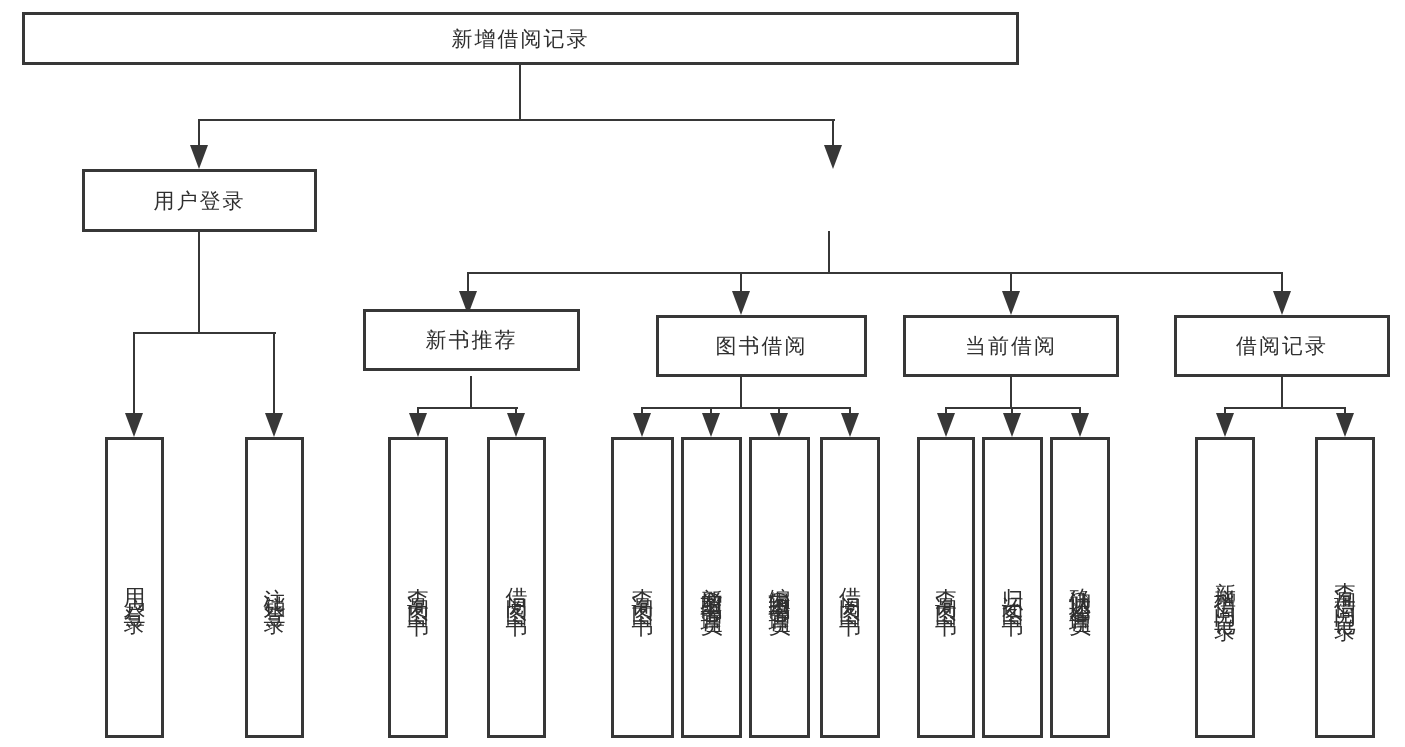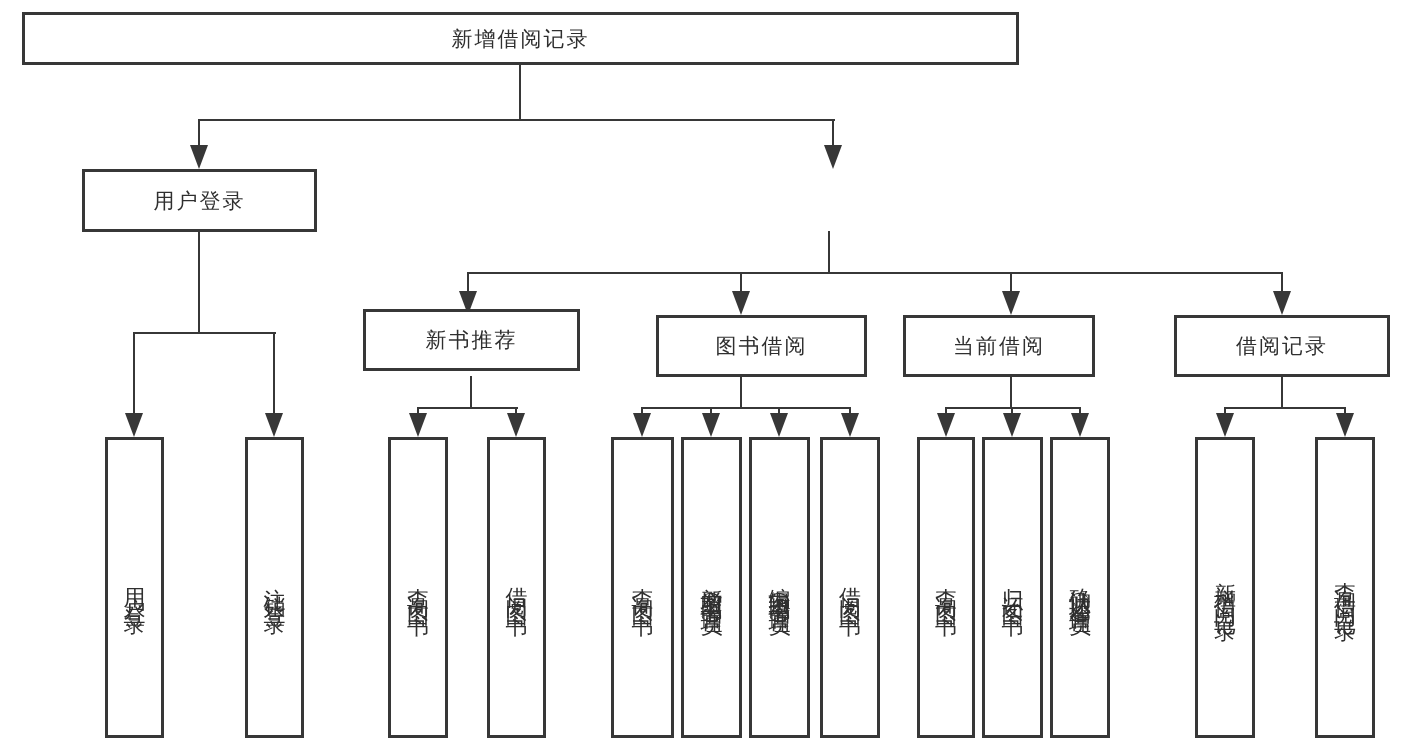--- a/index.html
+++ b/index.html
@@ -107,21 +107,21 @@
       <span class="stem"></span>
       <span class="head"></span>
     </div>
   <div class="arrow" style="left:1273px;top:272px;height:43px;">
       <span class="stem"></span>
       <span class="head"></span>
     </div>
 
   <div class="hbox" style="left:363px;top:309px;width:217px;height:62px;">新书推荐</div>
   <div class="hbox" style="left:636px;top:315px;width:211px;height:62px;margin-left:20px;">图书借阅</div>
-  <div class="hbox" style="left:903px;top:315px;width:192px;height:62px;">当前借阅</div>
+  <div class="hbox" style="left:903px;top:315px;width:216px;height:62px;">当前借阅</div>
   <div class="hbox" style="left:1174px;top:315px;width:216px;height:62px;">借阅记录</div>
 
   <div class="line" style="left:470px;top:376px;width:2px;height:32px;"></div>
   <div class="line" style="left:417px;top:407px;width:101px;height:2px;"></div>
   <div class="arrow" style="left:409px;top:407px;height:30px;">
       <span class="stem"></span>
       <span class="head"></span>
     </div>
   <div class="arrow" style="left:507px;top:407px;height:30px;">
       <span class="stem"></span>

